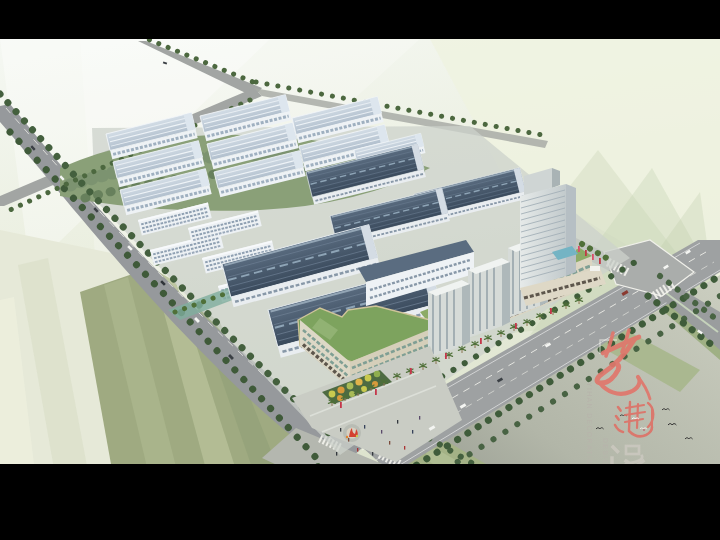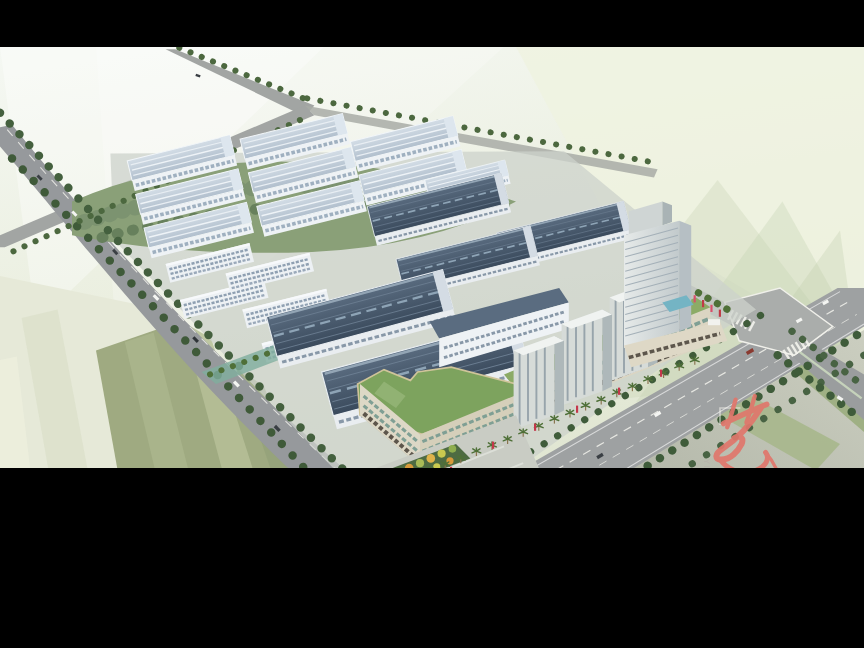--- a/index.html
+++ b/index.html
@@ -1,21 +1,21 @@
 <!DOCTYPE html>
 <html><head>
 <meta charset="utf-8">
 <style>
   html,body{margin:0;padding:0;background:#000;}
   .canvas{position:relative;width:720px;height:540px;background:#000;overflow:hidden;
           font-family:"Liberation Sans", sans-serif;}
   .letterbox{position:absolute;left:0;width:720px;background:#000;}
   .letterbox.top{top:0;height:39px;}
   .letterbox.bottom{top:514px;height:26px;}
-  .photo{position:absolute;left:0;top:39px;width:720px;height:351px;overflow:hidden;}
+  .photo{position:absolute;left:0;top:39px;width:720px;height:425px;overflow:hidden;}
   .photo svg{display:block;}
   
   .cjk-ghost{position:absolute;color:transparent;user-select:none;pointer-events:none;
              font-size:10px;letter-spacing:0;line-height:1;}
 </style>
 </head>
 <body>
 
 <div class="canvas">
   <div class="photo">

